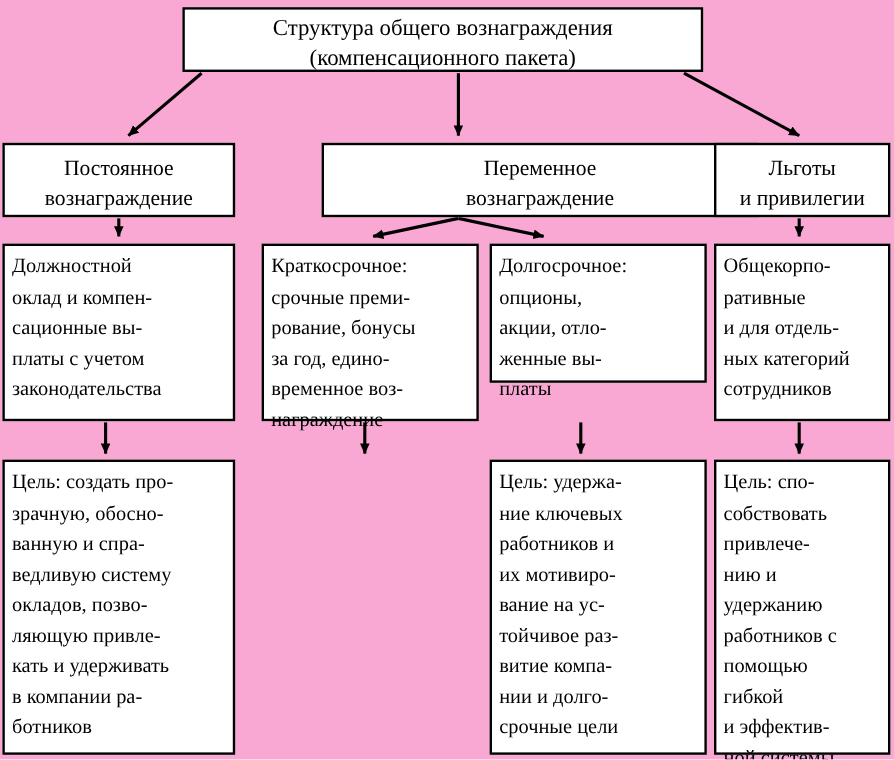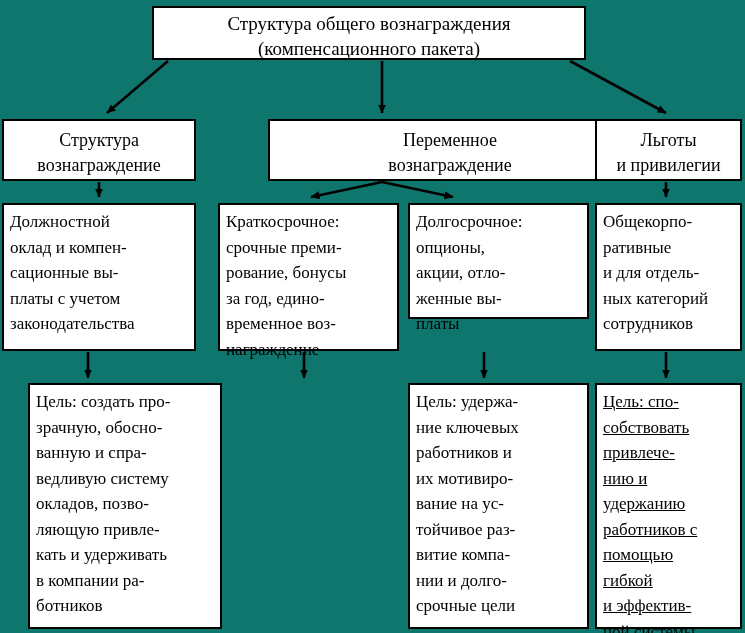--- a/index.html
+++ b/index.html
@@ -4,21 +4,21 @@
 <style>
   html, body {
     margin: 0;
     padding: 0;
     background: #ffffff;
   }
   #canvas {
     position: relative;
     width: 745px;
     height: 633px;
-    background: #0f766e;
+    background: #f9a8d4;
     font-family: "Liberation Serif", "DejaVu Serif", serif;
     color: #000000;
     overflow: hidden;
   }
   svg.connectors {
     position: absolute;
     left: 0;
     top: 0;
     width: 745px;
     height: 633px;
@@ -72,24 +72,24 @@
   .lvl3-c { left: 408px; top: 203px; width: 181px; height: 116px; }
   .lvl3-d { left: 595px; top: 203px; width: 147px; height: 148px; }
 
   
   .lvl4 .txt {
     text-align: left;
     font-size: 17px;
     line-height: 25.5px;
     padding: 4px 0 0 6px;
   }
-  .lvl4-a { left: 2px;   top: 383px; width: 194px; height: 246px; margin-left: 26px; }
+  .lvl4-a { left: 2px;   top: 383px; width: 194px; height: 246px; }
   .lvl4-b { left: 218px; top: 383px; width: 181px; height: 246px; }
   .lvl4-c { left: 408px; top: 383px; width: 181px; height: 246px; }
-  .lvl4-d { left: 595px; top: 383px; width: 147px; height: 246px; text-decoration: underline; }
+  .lvl4-d { left: 595px; top: 383px; width: 147px; height: 246px; }
 </style>
 </head>
 <body>
 
 <div id="canvas">
 
   <svg class="connectors" viewBox="0 0 745 633" xmlns="http://www.w3.org/2000/svg">
     <defs>
       <marker id="arrowhead" markerWidth="10" markerHeight="10" refX="8.5" refY="4" orient="auto" markerUnits="userSpaceOnUse">
         <path d="M0,0 L9,4 L0,8 z" fill="#000000"></path>
@@ -110,21 +110,21 @@
     <line x1="484" y1="352" x2="484" y2="378" stroke="#000000" stroke-width="2.6" marker-end="url(#arrowhead)"></line>
     <line x1="666" y1="352" x2="666" y2="378" stroke="#000000" stroke-width="2.6" marker-end="url(#arrowhead)"></line>
   </svg>
 
   <div class="box root">
     <span class="txt">Структура общего вознаграждения
 (компенсационного пакета)</span>
   </div>
 
   <div class="box lvl2 lvl2-a">
-    <span class="txt">Структура
+    <span class="txt">Постоянное
 вознаграждение</span>
   </div>
   <div class="box lvl2 lvl2-b">
     <span class="txt">Переменное
 вознаграждение</span>
   </div>
   <div class="box lvl2 lvl2-c">
     <span class="txt">Льготы
 и привилегии</span>
   </div>

